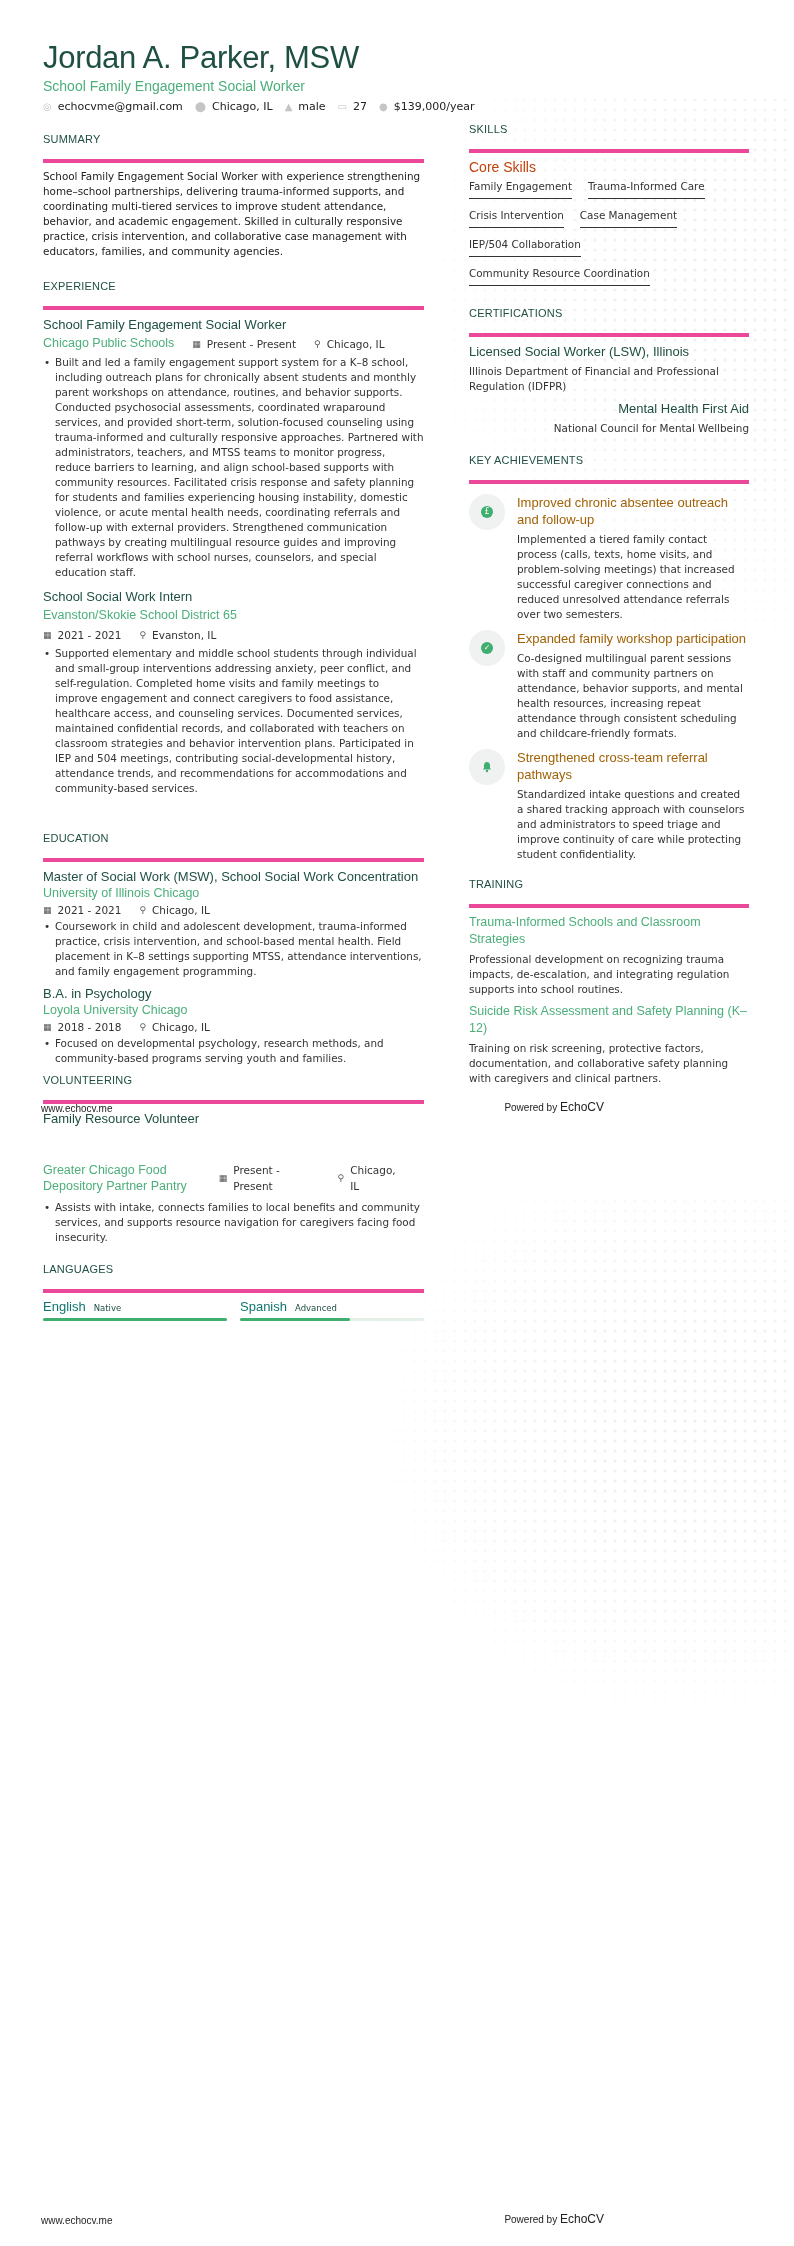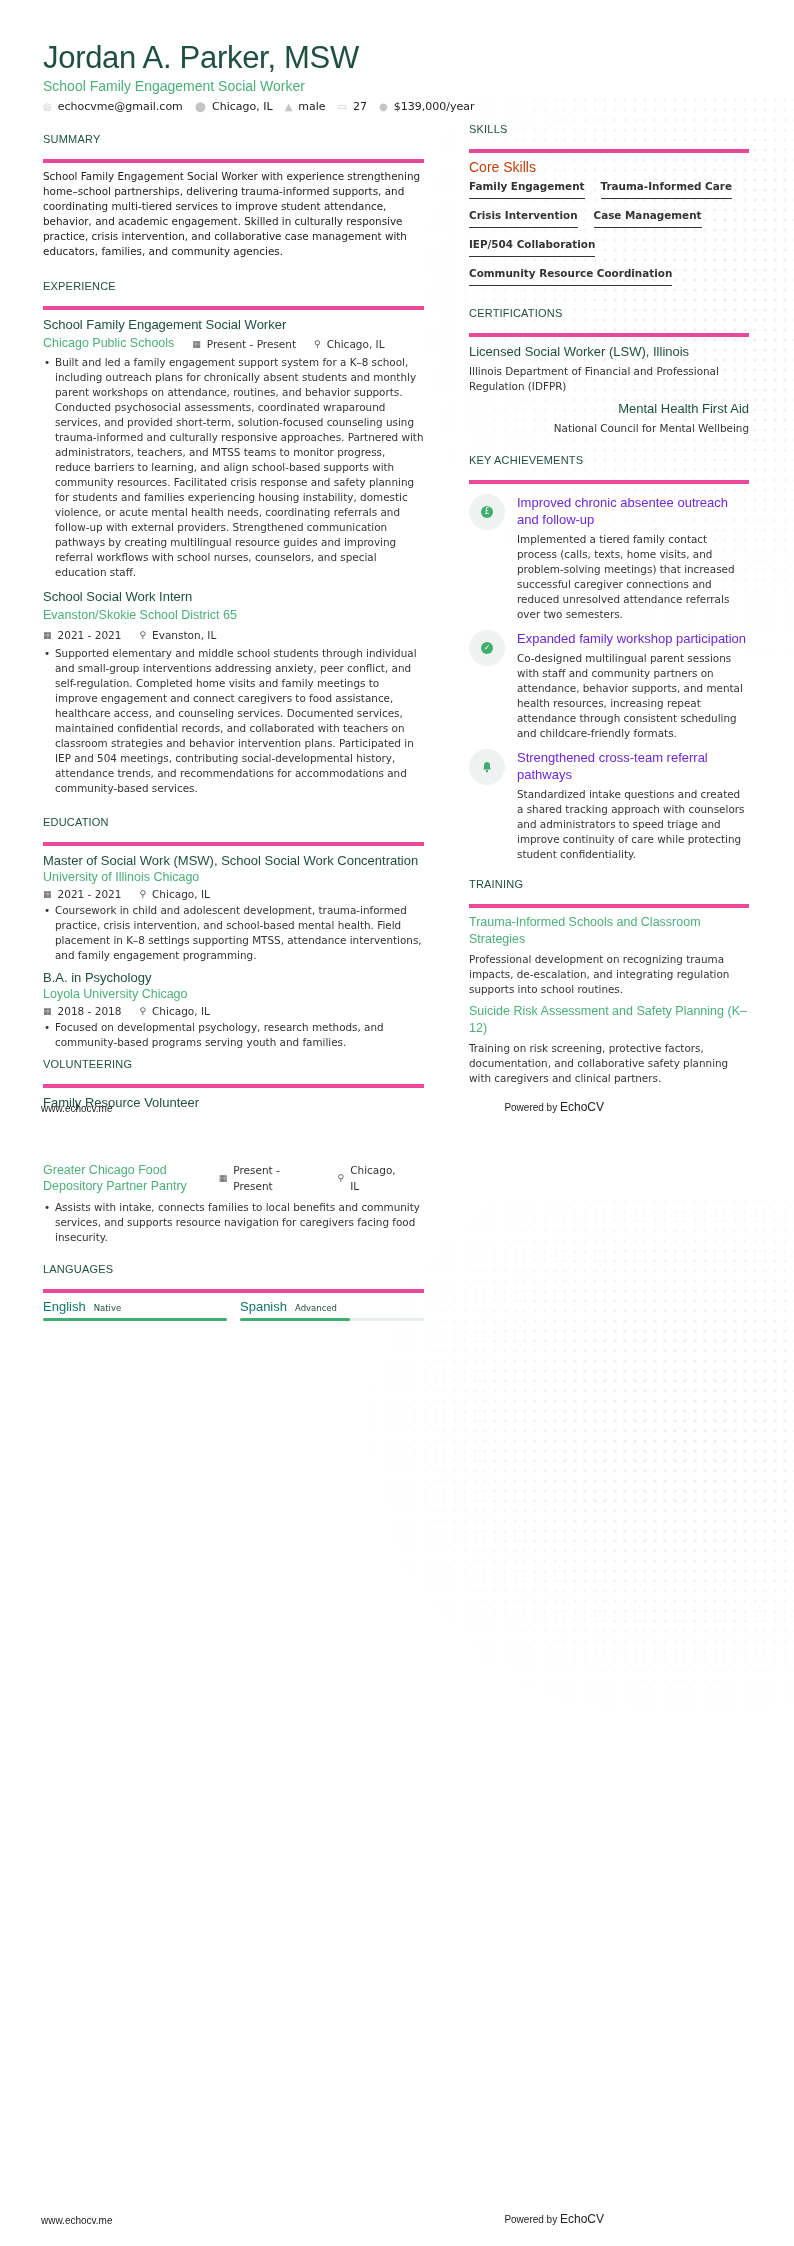--- a/index.html
+++ b/index.html
@@ -28,26 +28,26 @@
   .item-sub { font-family: "Liberation Sans", sans-serif; font-size: 12.5px; color: #4caf7a; line-height: 17px; }
   .meta { display: flex; align-items: center; font-size: 10.5px; color: #333; line-height: 16px; }
   .meta .m { display: flex; align-items: center; margin-right: 18px; }
   .meta .mi { color: #555; font-size: 9px; margin-right: 6px; }
   .bullets { list-style: none; }
   .bullets li { position: relative; padding-left: 12px; font-size: 10.4px; line-height: 15px; color: #333; }
   .bullets li::before { content: "•"; position: absolute; left: 1px; top: 0; color: #333; }
 
   .skill-group-title { font-family: "Liberation Sans", sans-serif; font-size: 14px; color: #c2410c; margin-bottom: 4px; }
   .skill-tags { display: flex; flex-wrap: wrap; }
-  .skill-tag { font-size: 10.4px; color: #333; padding-bottom: 5px; border-bottom: 1px solid #333; margin-right: 16px; margin-bottom: 9px; line-height: 14px; font-weight: bold; }
+  .skill-tag { font-size: 10.4px; color: #333; padding-bottom: 5px; border-bottom: 1px solid #333; margin-right: 16px; margin-bottom: 9px; line-height: 14px; }
 
   .ach { display: flex; margin-bottom: 8px; }
   .ach-badge { width: 36px; height: 36px; border-radius: 50%; background: #f0f2f2; display: flex; align-items: center; justify-content: center; flex: 0 0 36px; margin-right: 12px; }
   .ach-dot { width: 12px; height: 12px; border-radius: 50%; background: #3fae6f; color: #fff; font-size: 8px; display: flex; align-items: center; justify-content: center; }
-  .ach-title { font-family: "Liberation Sans", sans-serif; font-size: 13px; color: #6d28d9; line-height: 17px; margin-bottom: 4px; }
+  .ach-title { font-family: "Liberation Sans", sans-serif; font-size: 13px; color: #a16207; line-height: 17px; margin-bottom: 4px; }
   .ach-desc { font-size: 10.4px; line-height: 15px; color: #333; }
 
   .train-title { font-family: "Liberation Sans", sans-serif; font-size: 12.5px; color: #4caf7a; line-height: 17px; margin-bottom: 4px; }
 
   .footer { position: absolute; left: 41px; right: 44px; display: flex; justify-content: space-between; align-items: flex-end; font-family: "Liberation Sans", sans-serif; font-size: 10px; color: #222; }
   .footer .brand { font-size: 12px; margin-top: 28px; }
 
   .lang-row { display: flex; justify-content: space-between; }
   .lang { width: 184px; }
   .lang-head { display: flex; align-items: baseline; }
@@ -144,21 +144,21 @@
         <div class="m">
             <span class="mi">⚲</span>
             <span>Evanston, IL</span>
           </div>
       </div>
       <ul class="bullets" style="margin-top:3px;">
         <li>Supported elementary and middle school students through individual and small-group interventions addressing anxiety, peer conflict, and self-regulation. Completed home visits and family meetings to improve engagement and connect caregivers to food assistance, healthcare access, and counseling services. Documented services, maintained confidential records, and collaborated with teachers on classroom strategies and behavior intervention plans. Participated in IEP and 504 meetings, contributing social-developmental history, attendance trends, and recommendations for accommodations and community-based services.</li>
       </ul>
     </div>
 
-    <div class="sec-title" style="margin-top:20px;">Education</div>
+    <div class="sec-title" style="margin-top:36px;">Education</div>
 
     <div>
       <div class="item-title">Master of Social Work (MSW), School Social Work Concentration</div>
       <div class="item-sub">University of Illinois Chicago</div>
       <div class="meta">
         <div class="m">
             <span class="mi">▦</span>
             <span>2021 - 2021</span>
           </div>
         <div class="m">

